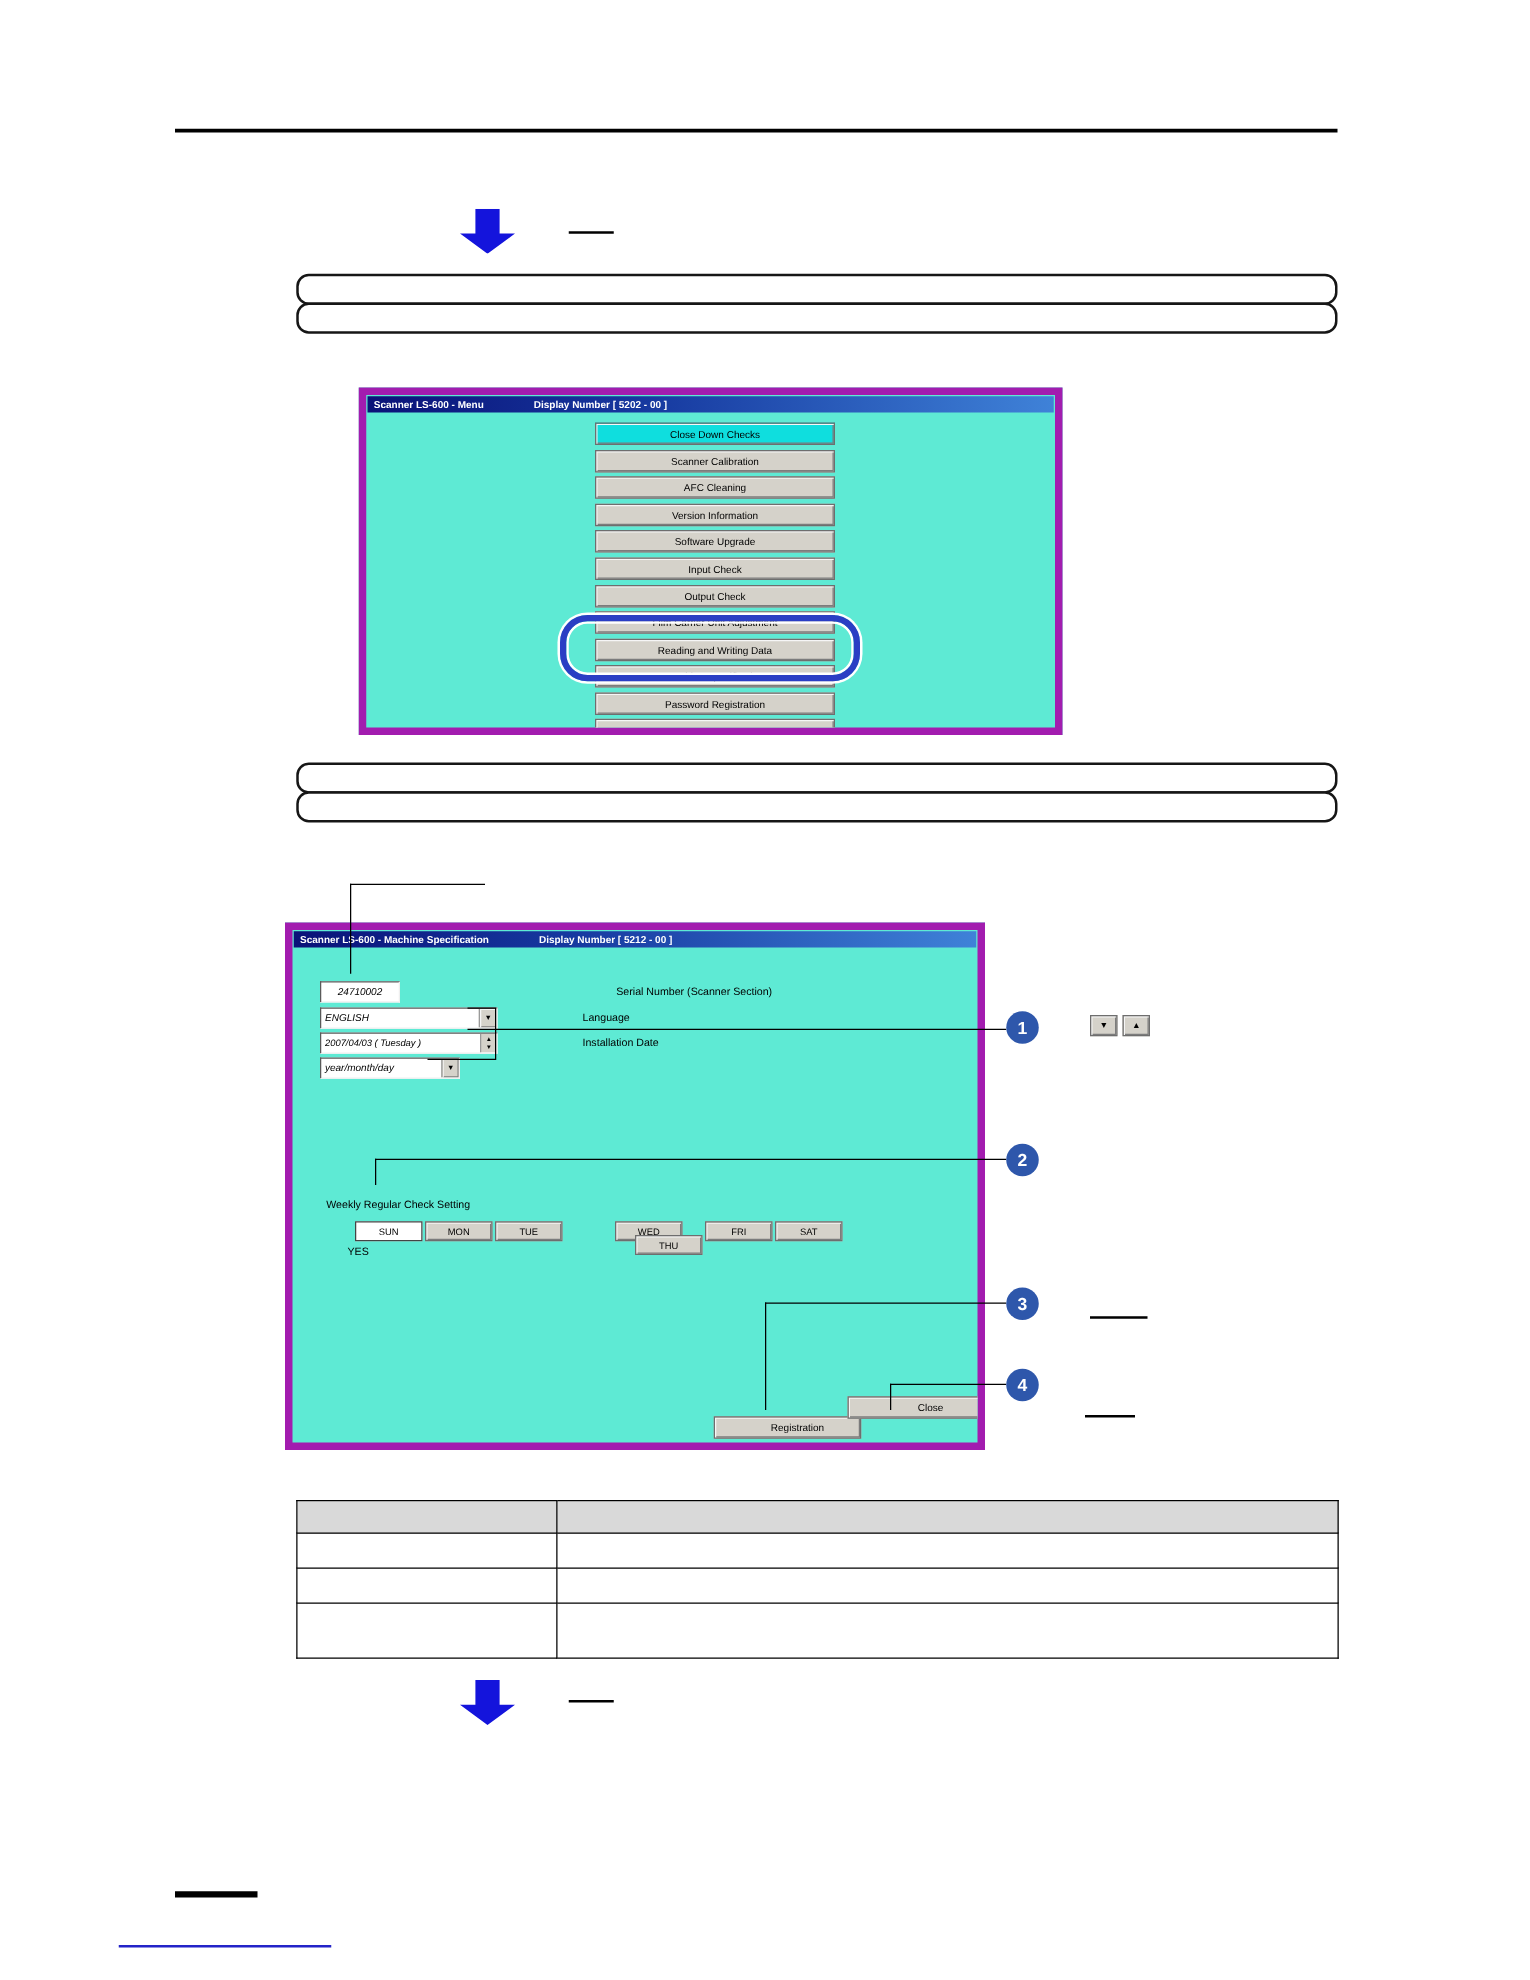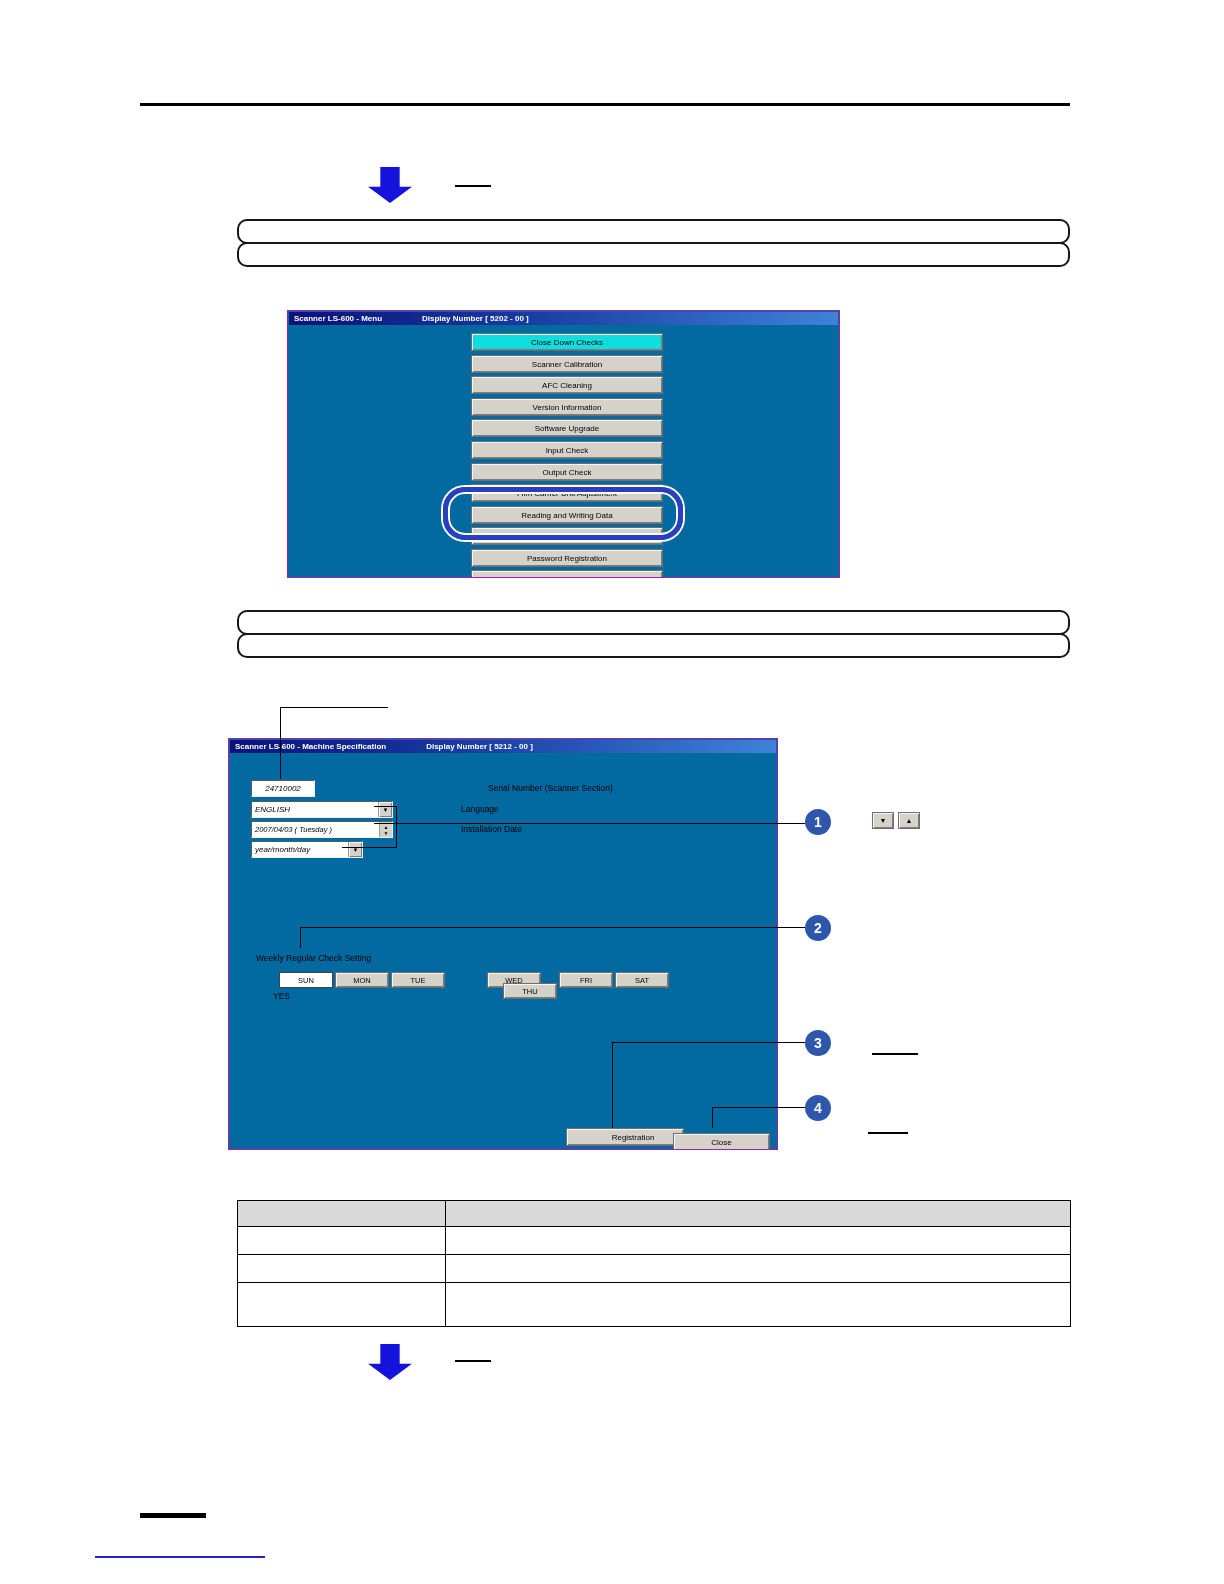--- a/index.html
+++ b/index.html
@@ -2,21 +2,21 @@
 <html><head>
 <meta charset="utf-8">
 <style>
   html,body{margin:0;padding:0;background:#ffffff;}
   .page{position:relative;width:1224px;height:1584px;background:#fff;font-family:"Liberation Sans",sans-serif;overflow:hidden;}
   .line{position:absolute;background:#000;}
   .blue-line{position:absolute;background:#2323c8;}
   .arrow-down{position:absolute;width:44px;height:36px;background:#1414dc;clip-path:polygon(28% 0,72% 0,72% 55%,100% 55%,50% 100%,0 55%,28% 55%);}
   .pref{position:absolute;height:0;border-top:2px solid #000;}
   .note-box{position:absolute;border:2px solid #161616;border-radius:10px;background:#fff;}
-  .win{position:absolute;background:#0369a1;border:1px solid #a21caf;overflow:hidden;}
+  .win{position:absolute;background:#5eead4;border:6px solid #a21caf;overflow:hidden;}
   .titlebar{position:absolute;left:1px;top:1px;right:1px;height:13px;background:linear-gradient(90deg,#0a1278 0%,#16389f 40%,#3f82d8 100%);color:#fff;display:flex;align-items:center;padding:0 5px;font-size:8px;font-weight:bold;white-space:nowrap;}
   .titlebar .disp{margin-left:40px;}
   .mbtn{position:absolute;background:#d5d2ca;border:1px solid #6e6e6e;box-shadow:inset 1px 1px 0 #f6f6f6, inset -1px -1px 0 #7c7c7c;color:#000;font-size:8px;display:flex;align-items:center;justify-content:center;white-space:nowrap;overflow:hidden;}
   .mbtn.hl{background:#0fdede;}
   .oval{position:absolute;border:5px solid #2a3ec4;border-radius:22px;box-shadow:0 0 0 2px #ffffff, inset 0 0 0 2px #ffffff;}
   .field{position:absolute;background:#fff;border:1px solid;border-color:#5a5a5a #efefef #efefef #5a5a5a;font-size:8px;color:#000;display:flex;align-items:center;padding:0 3px;white-space:nowrap;overflow:hidden;font-style:italic;}
   .combo{padding-right:15px;}
   .combo-btn{position:absolute;right:0;top:0;bottom:0;width:13px;background:#d5d2ca;border-left:1px solid #9a9a9a;box-shadow:inset 1px 1px 0 #f6f6f6, inset -1px -1px 0 #7c7c7c;display:flex;align-items:center;justify-content:center;font-size:6px;color:#000;}
   .spin{position:absolute;right:0;top:0;bottom:0;width:12px;background:#d5d2ca;border-left:1px solid #9a9a9a;display:flex;flex-direction:column;align-items:center;justify-content:center;font-size:5px;line-height:6px;color:#000;}
   .lbl{position:absolute;font-size:8.5px;color:#000;white-space:nowrap;}
@@ -99,21 +99,21 @@
     <div class="day" style="left:106px;top:233px;">MON</div>
     <div class="day" style="left:162px;top:233px;">TUE</div>
     <div class="day" style="left:218px;top:233px;margin-left:40px;">WED</div>
     <div class="day" style="left:274px;top:233px;margin-top:11px;">THU</div>
     <div class="day" style="left:330px;top:233px;">FRI</div>
     <div class="day" style="left:386px;top:233px;">SAT</div>
 
     <div class="lbl" style="left:44px;top:252px;">YES</div>
 
     <div class="mbtn" style="left:337px;top:389px;width:100px;height:16px;padding-left:16px;">Registration</div>
-    <div class="mbtn" style="left:444px;top:394px;width:95px;height:16px;">Close</div>
+    <div class="mbtn" style="left:444px;top:373px;width:95px;height:16px;padding-left:18px;">Close</div>
   </div>
 
   <div class="line" style="left:280px;top:707px;width:108px;height:1px;"></div>
   <div class="line" style="left:280px;top:707px;width:1px;height:72px;"></div>
 
   <div class="line" style="left:374px;top:806px;width:22px;height:1px;"></div>
   <div class="line" style="left:374px;top:823px;width:431px;height:1px;"></div>
   <div class="line" style="left:342px;top:847px;width:54px;height:1px;"></div>
   <div class="line" style="left:396px;top:806px;width:1px;height:42px;"></div>
   <div class="ccircle" style="left:805px;top:809px;">1</div>

